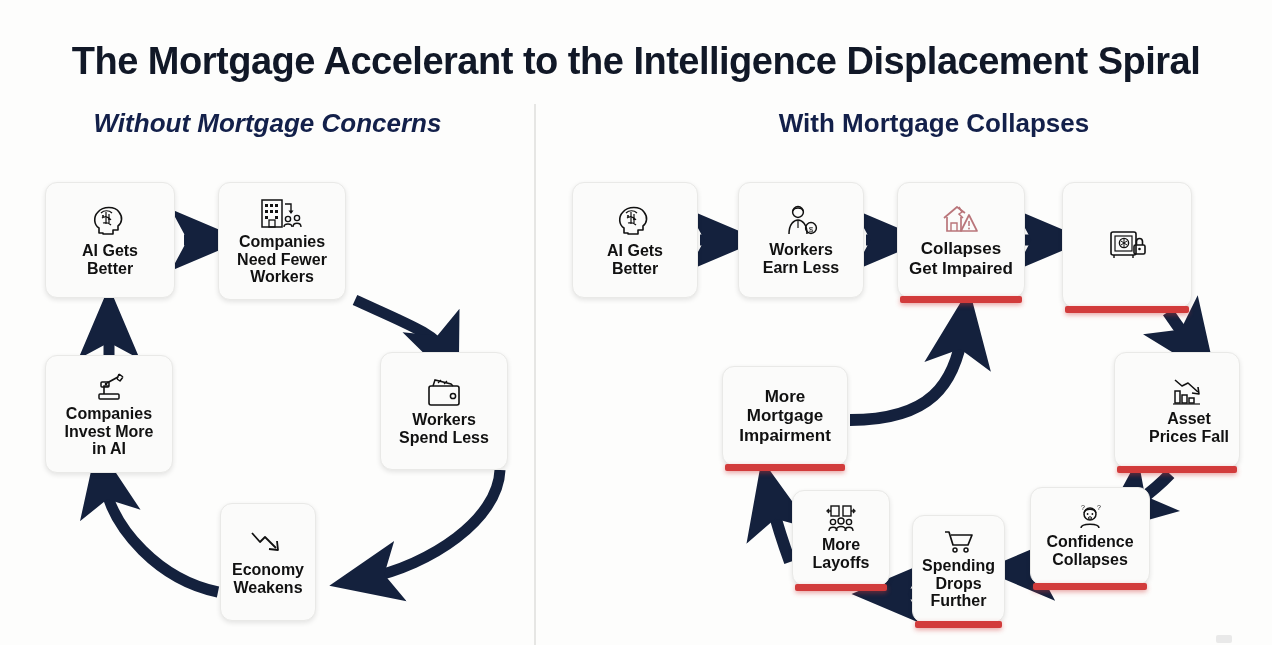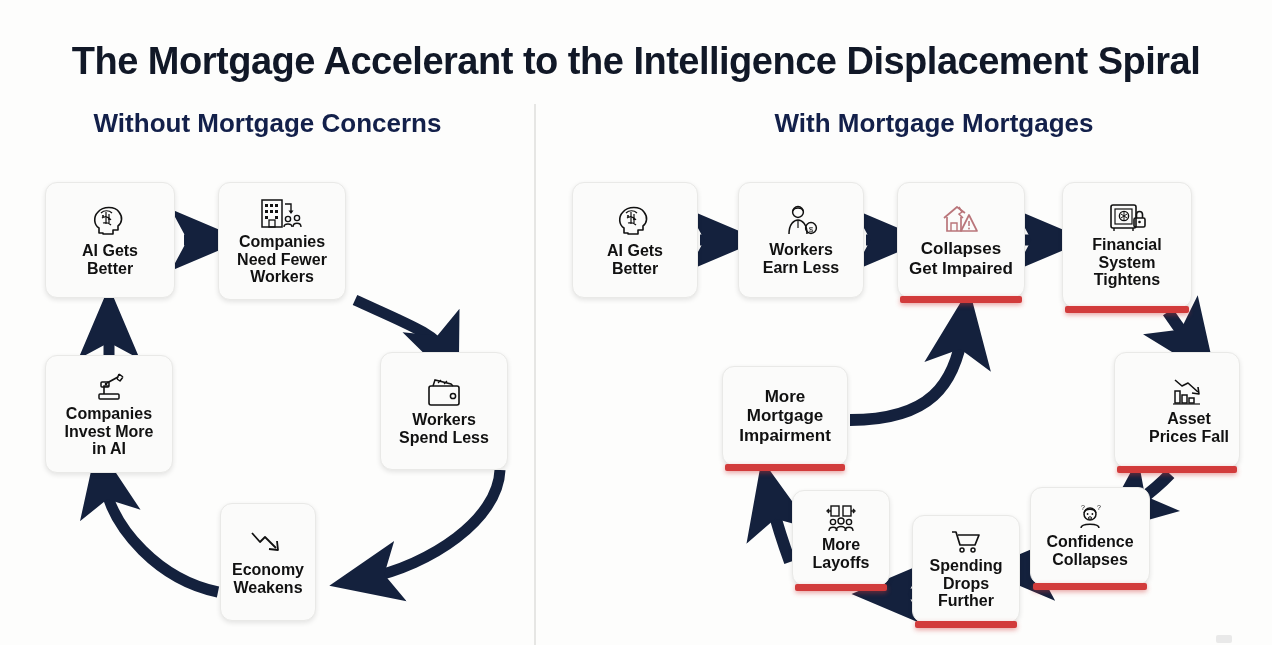--- a/index.html
+++ b/index.html
@@ -20,21 +20,21 @@
     color:#111827;
     white-space:nowrap;
     margin-top:32px;
   }
 
   .panel-title{
     position:absolute;
     font-size:26px;font-weight:bold;color:#13204a;
     text-align:center;white-space:nowrap;
   }
-  #title-left{left:85px;top:108px;width:365px;}
+  #title-left{left:85px;top:108px;width:365px;font-style:italic;}
   #title-right{left:640px;top:108px;width:588px;}
 
   .divider{
     position:absolute;left:534px;top:104px;width:2px;height:541px;
     background:#e6e6e4;
   }
 
   
   .node{
     position:absolute;
@@ -76,21 +76,21 @@
 </head>
 <body>
 
 <div id="stage">
 
   <div class="page-title">The Mortgage Accelerant to the Intelligence Displacement Spiral</div>
 
   <div class="divider"></div>
 
   <div class="panel-title" id="title-left">Without Mortgage Concerns</div>
-  <div class="panel-title" id="title-right">With Mortgage Mortgages</div>
+  <div class="panel-title" id="title-right">With Mortgage Collapses</div>
 
   <svg class="arrowlayer" viewBox="0 0 1272 645">
     <defs>
       <marker id="ah" markerWidth="7" markerHeight="7" refX="3.1" refY="3" orient="auto">
         <path d="M0,0.2 L6.6,3 L0,5.8 L1.5,3 Z" fill="#14213d"></path>
       </marker>
       <marker id="ahb" markerWidth="6" markerHeight="6" refX="2.6" refY="3" orient="auto">
         <path d="M0,0 L6,3 L0,6 L1.6,3 Z" fill="#14213d"></path>
       </marker>
     </defs>
@@ -271,23 +271,20 @@
         <rect x="5" y="4" width="25" height="23" rx="2" fill="none" stroke="#111" stroke-width="1.6"></rect>
         <rect x="9" y="8" width="17" height="15" fill="none" stroke="#111" stroke-width="1.2"></rect>
         <circle cx="18" cy="15" r="4.6" fill="none" stroke="#111" stroke-width="1.4"></circle>
         <path d="M15 13 L21 17 M15 17 L21 13 M18 10 L18 20" stroke="#111" stroke-width="1"></path>
         <path d="M8 27 L8 30 M27 27 L27 30" stroke="#111" stroke-width="1.4"></path>
         <rect x="28" y="17" width="11" height="9" rx="1.5" fill="none" stroke="#111" stroke-width="1.6"></rect>
         <path d="M30.5 17 L30.5 13.5 A3 3 0 0 1 36.5 13.5 L36.5 17" fill="none" stroke="#111" stroke-width="1.6"></path>
         <circle cx="33.5" cy="21" r="1.3" fill="#111"></circle>
       </svg>
     </span>
-    <span class="label">Financial
-System
-Tightens</span>
   </div>
 
   <div class="node redbar" id="n-r4" style="left:1114px;top:352px;width:126px;height:116px;padding-left:24px;">
     <span class="ico">
       <svg width="42" height="32" viewBox="0 0 42 32">
         <path d="M7 5 L14 11 L20 8 L30 17" fill="none" stroke="#111" stroke-width="1.6" stroke-linejoin="round"></path>
         <path d="M24 18 L31 19 L30 12" fill="none" stroke="#111" stroke-width="1.6" stroke-linejoin="round"></path>
         <g fill="none" stroke="#111" stroke-width="1.5">
           <rect x="7" y="16" width="5" height="12"></rect>
           <rect x="14" y="20" width="5" height="8"></rect>
@@ -310,21 +307,21 @@
         <ellipse cx="19" cy="14" rx="1.6" ry="1.2" fill="none" stroke="#111" stroke-width="1"></ellipse>
         <path d="M10 24 C10 19 28 19 28 24" fill="none" stroke="#111" stroke-width="1.5"></path>
         <text x="10" y="6" font-size="7" fill="#111" font-family="'Liberation Sans',sans-serif">?</text>
         <text x="26" y="6" font-size="7" fill="#111" font-family="'Liberation Sans',sans-serif">?</text>
       </svg>
     </span>
     <span class="label">Confidence
 Collapses</span>
   </div>
 
-  <div class="node redbar" id="n-r6" style="left:912px;top:515px;width:108px;height:108px;">
+  <div class="node redbar" id="n-r6" style="left:912px;top:515px;width:93px;height:108px;">
     <span class="ico">
       <svg width="34" height="26" viewBox="0 0 34 26">
         <path d="M3 4 L7 4 L11 17 L26 17 L30 7 L9 7" fill="none" stroke="#111" stroke-width="1.7" stroke-linejoin="round"></path>
         <circle cx="13" cy="22" r="2" fill="none" stroke="#111" stroke-width="1.5"></circle>
         <circle cx="24" cy="22" r="2" fill="none" stroke="#111" stroke-width="1.5"></circle>
       </svg>
     </span>
     <span class="label">Spending
 Drops
 Further</span>

